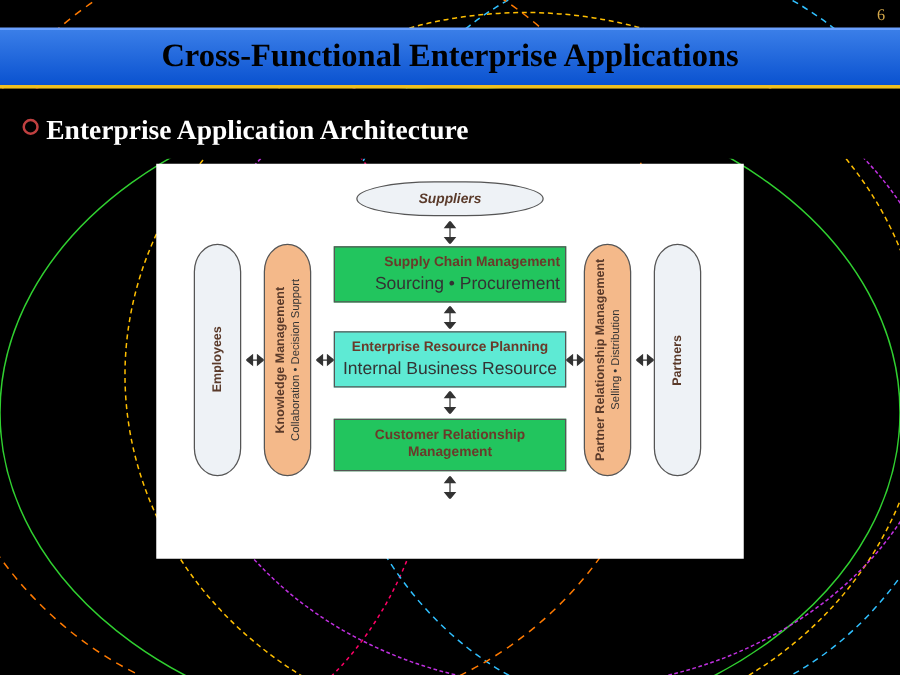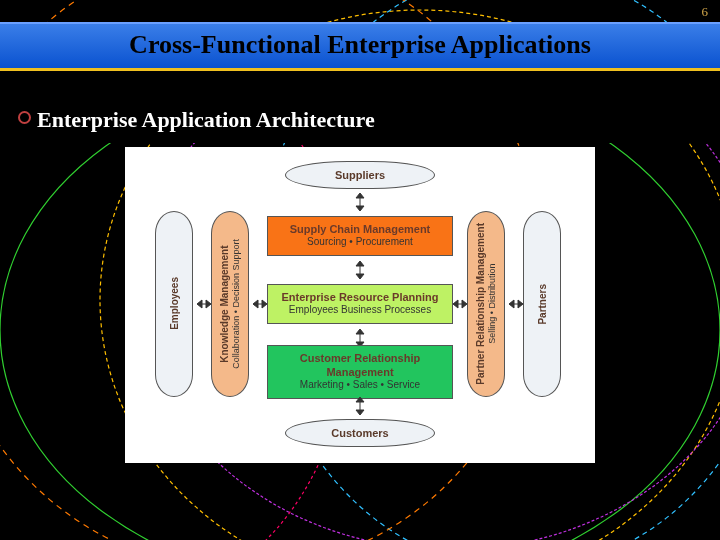--- a/index.html
+++ b/index.html
@@ -40,21 +40,21 @@
     z-index: 2;
     margin: 10px 0 6px 18px;
     font-size: 22px;
     font-weight: bold;
     color: #000;
   }
   .sub-heading { color: #111; }
   
   .sub-heading-wrap {
     background: #000;
-    padding: 24px 0 4px 0;
+    padding: 8px 0 4px 0;
     position: relative; z-index: 2;
   }
   .bullet-ring {
     display:inline-block; width:13px; height:13px;
     border:2px solid #c04040; border-radius:50%;
     margin-right:6px; vertical-align: middle;
     position: relative; top:-2px;
   }
   .sub-heading span.txt { color:#fff; vertical-align:middle; }
 
@@ -76,37 +76,38 @@
   .hbox { 
     grid-column: 5;
     border: 1px solid #555;
     font-family: Arial, sans-serif;
     font-size: 11px;
     text-align: center;
     padding: 6px 4px;
     line-height: 1.25;
   }
   .hbox .hl1 { font-weight: bold; color: #6a3a2a; }
-  .hbox .hl2 { color: #333; font-size: 10px; }
-  .scm { background: #f97316; grid-row:3; }
-  .erp { background: #bef264; grid-row:5; }
+  .hbox .hl2 { color: #333; font-size: 14px; }
+  .scm { background: #22c55e; grid-row:3;text-align:right; }
+  .erp { background: #5eead4; grid-row:5; }
   .crm { background: #22c55e; grid-row:7; }
 
   .cap { 
     grid-column: 5;
     width: 150px;
     justify-self: center;
     border: 1px solid #555;
     border-radius: 50% / 60%;
     background: #eef2f6;
     font-family: Arial, sans-serif;
     font-size: 11px; font-weight: bold;
     color: #5a3a2a;
     text-align: center;
     padding: 7px 0;
+    font-style: italic;
   }
   .cap.top { grid-row:1; }
   .cap.bot { grid-row:9; }
 
   .vell { 
     width: 38px;
     align-self: stretch;
     border: 1px solid #555;
     border-radius: 50% / 12%;
     grid-row: 3 / 8;
@@ -195,49 +196,47 @@
           <g stroke="#333" fill="#333">
             <line x1="6" y1="3" x2="6" y2="15"></line>
             <polygon points="6,0 2,5 10,5"></polygon>
             <polygon points="6,18 2,13 10,13"></polygon>
           </g>
         </svg>
     </div>
 
     <div class="hbox erp">
       <div class="hl1">Enterprise Resource Planning</div>
-      <div class="hl2">Employees Business Processes</div>
+      <div class="hl2">Internal Business Resource</div>
     </div>
 
     <div class="arr varr r6">
       <svg width="12" height="18">
           <g stroke="#333" fill="#333">
             <line x1="6" y1="3" x2="6" y2="15"></line>
             <polygon points="6,0 2,5 10,5"></polygon>
             <polygon points="6,18 2,13 10,13"></polygon>
           </g>
         </svg>
     </div>
 
     <div class="hbox crm">
       <div class="hl1">Customer Relationship Management</div>
-      <div class="hl2">Marketing • Sales • Service</div>
     </div>
 
     <div class="arr varr r8">
       <svg width="12" height="18">
           <g stroke="#333" fill="#333">
             <line x1="6" y1="3" x2="6" y2="15"></line>
             <polygon points="6,0 2,5 10,5"></polygon>
             <polygon points="6,18 2,13 10,13"></polygon>
           </g>
         </svg>
     </div>
 
-    <div class="cap bot">Customers</div>
 
     <div class="vell emp">
       <span class="vtext"><b>Employees</b></span>
     </div>
     <div class="vell know">
       <span class="vtext"><b>Knowledge Management</b>
 <span class="sub">Collaboration • Decision Support</span></span>
     </div>
     <div class="vell prm">
       <span class="vtext"><b>Partner Relationship Management</b>

